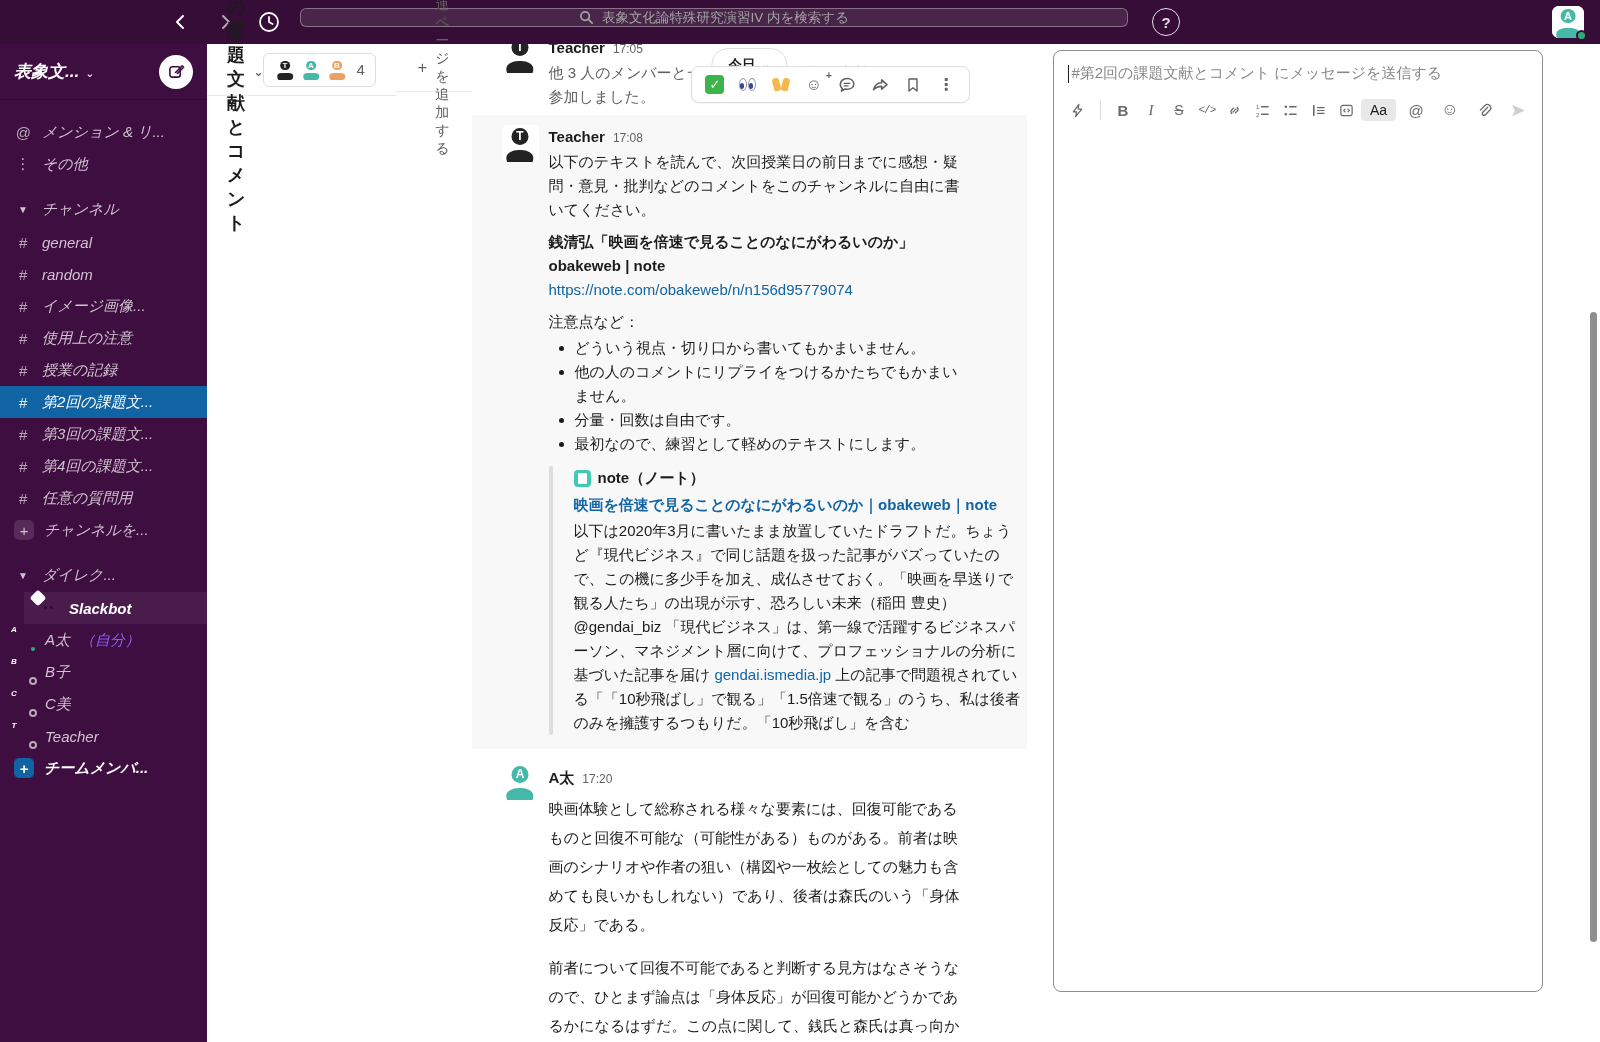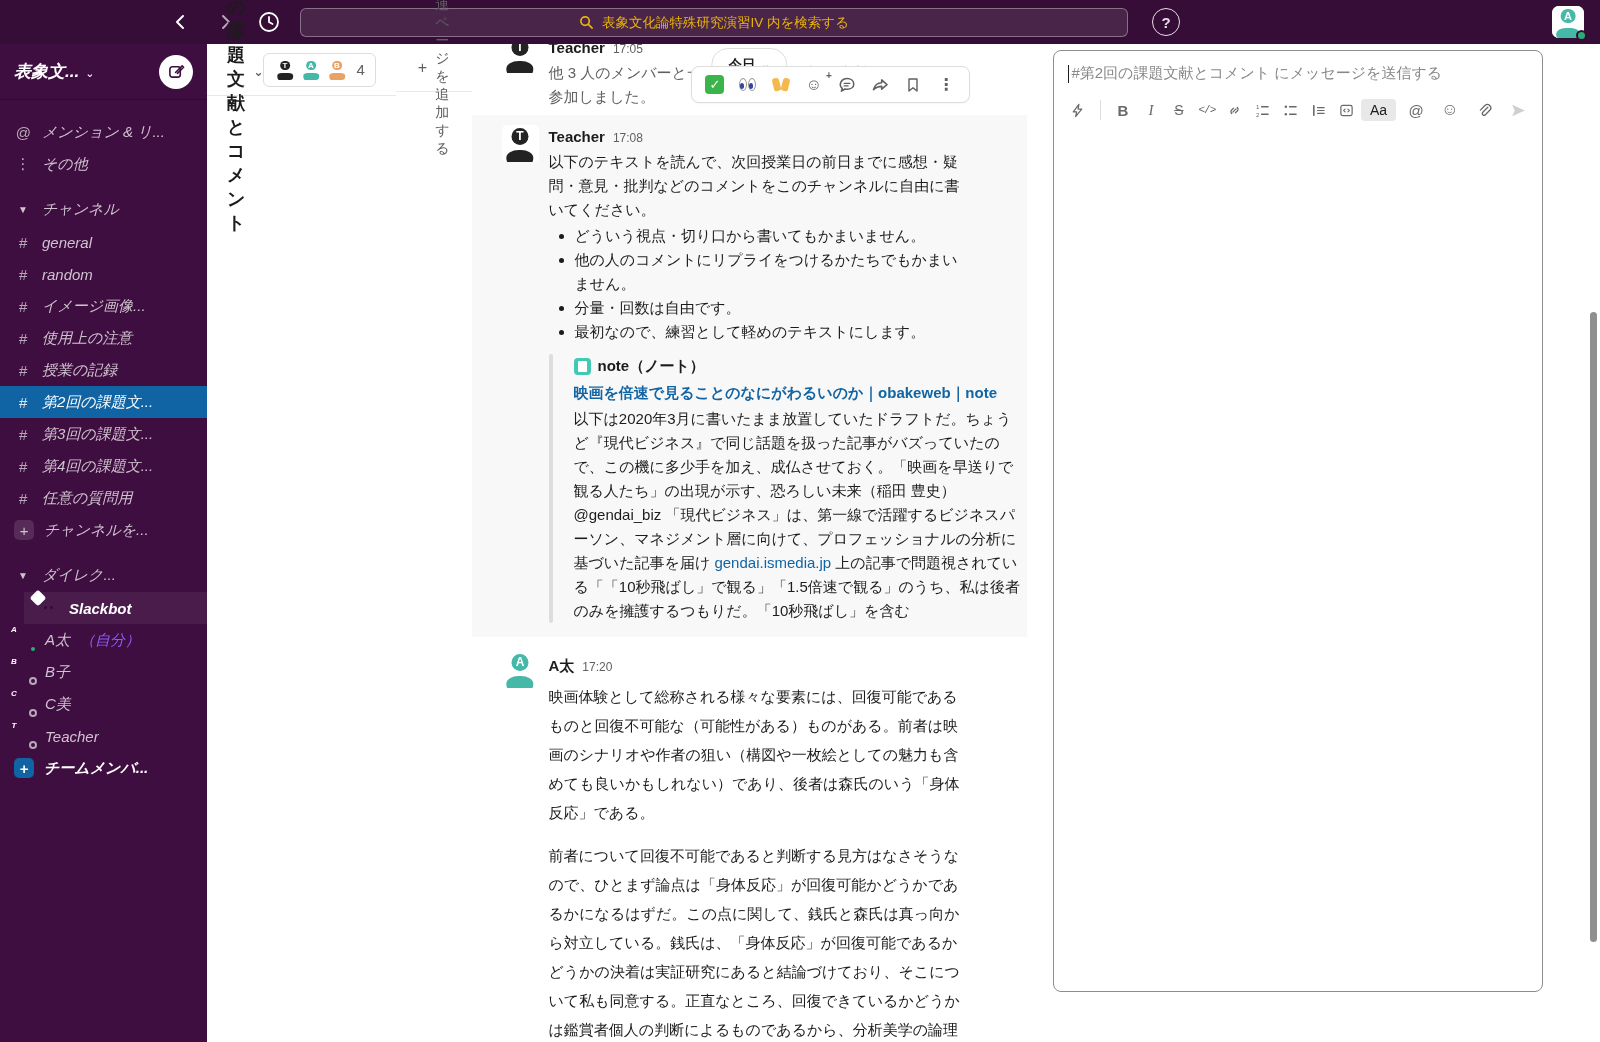--- a/index.html
+++ b/index.html
@@ -5,23 +5,23 @@
   * { margin:0; padding:0; box-sizing:border-box; }
   html,body { width:1600px; height:1042px; overflow:hidden; background:#fff;
     font-family:"Liberation Sans","DejaVu Sans",sans-serif; color:#1d1c1d; }
   .app { width:1600px; height:1042px; display:flex; flex-direction:column; position:relative; }
 
   
   .topnav { height:44px; background:#350d36; position:relative; flex:0 0 44px; color:#fff; }
   .nav-hist { position:absolute; left:168px; top:0; height:44px; display:flex; align-items:center; gap:18px; }
   .nav-btn { width:26px; height:26px; display:flex; align-items:center; justify-content:center; color:#fff; cursor:pointer; }
   .nav-btn.dim { color:#b9a7ba; }
-  .searchbar { position:absolute; left:300px; top:8px; width:828px; height:29px; border-radius:6px;
+  .searchbar { position:absolute; left:300px; top:8px; width:828px; height:19px; border-radius:6px;
     background:rgba(255,255,255,.10); border:1px solid rgba(255,255,255,.35);
-    display:flex; align-items:center; justify-content:center; gap:8px; color:#eab308; font-size:13.5px; cursor:text; }
+    display:flex; align-items:center; justify-content:center; gap:8px; color:#a3a3a3; font-size:13.5px; cursor:text; }
   .help-btn { position:absolute; left:1152px; top:8px; width:28px; height:28px; border:1.8px solid #e7dfe7; color:#e7dfe7;
     border-radius:50%; display:flex; align-items:center; justify-content:center; font-size:15px; font-weight:bold; cursor:pointer; }
   .topavatar { position:absolute; right:16px; top:6px; width:32px; height:32px; border-radius:7px; background:#fff; cursor:pointer; }
   .topavatar .dot { position:absolute; right:-3px; bottom:-3px; width:11px; height:11px; border-radius:50%;
     background:#2bac76; border:2.5px solid #350d36; }
 
   
   .persona { position:relative; overflow:hidden; background:#fff; border-radius:5px; flex:none; }
   .persona .p-head { position:absolute; top:8%; left:50%; transform:translateX(-50%); width:46%; height:46%;
     border-radius:50%; background:var(--c,#45b8a7); color:#fff; display:flex; align-items:center; justify-content:center;
@@ -386,20 +386,25 @@
           <span class="avatar36 persona" style="--c:#232323;">
               <span class="p-head" style="font-size:12px;">T</span>
               <span class="p-body"></span>
             </span>
           <div class="msg-body">
             <div class="msg-head">
               <span class="msg-author">Teacher</span>
               <span class="msg-time">17:08</span>
             </div>
             <div>以下のテキストを読んで、次回授業日の前日までに感想・疑問・意見・批判などのコメントをこのチャンネルに自由に書いてください。</div>
+            <div class="ref-line">
+              <span class="bold">銭清弘「映画を倍速で見ることのなにがわるいのか」obakeweb | note</span>
+              <a class="lnk">https://note.com/obakeweb/n/n156d95779074</a>
+            </div>
+            <div class="notes-head">注意点など：</div>
             <ul class="bullets">
               <li>どういう視点・切り口から書いてもかまいません。</li>
               <li>他の人のコメントにリプライをつけるかたちでもかまいません。</li>
               <li>分量・回数は自由です。</li>
               <li>最初なので、練習として軽めのテキストにします。</li>
             </ul>
 
             <div class="card">
               <div class="card-bar"></div>
               <div class="card-main">

